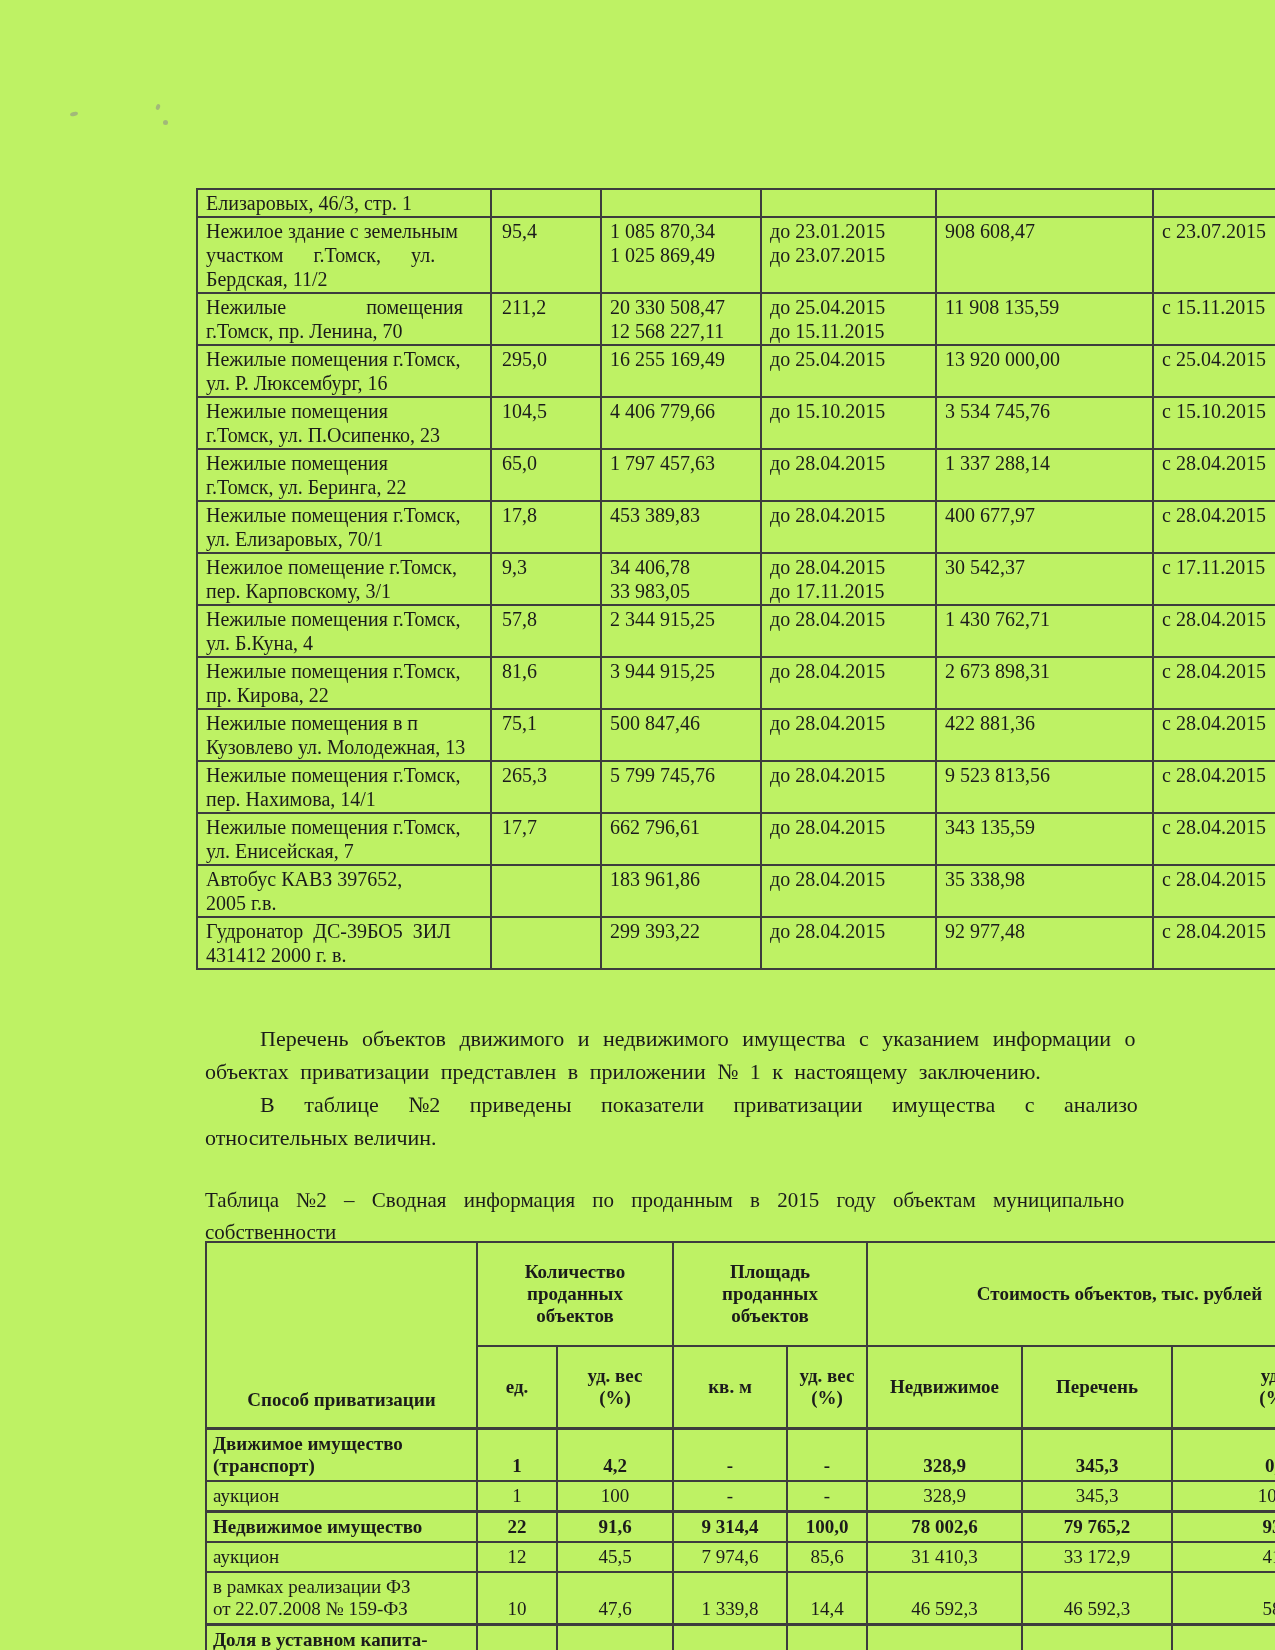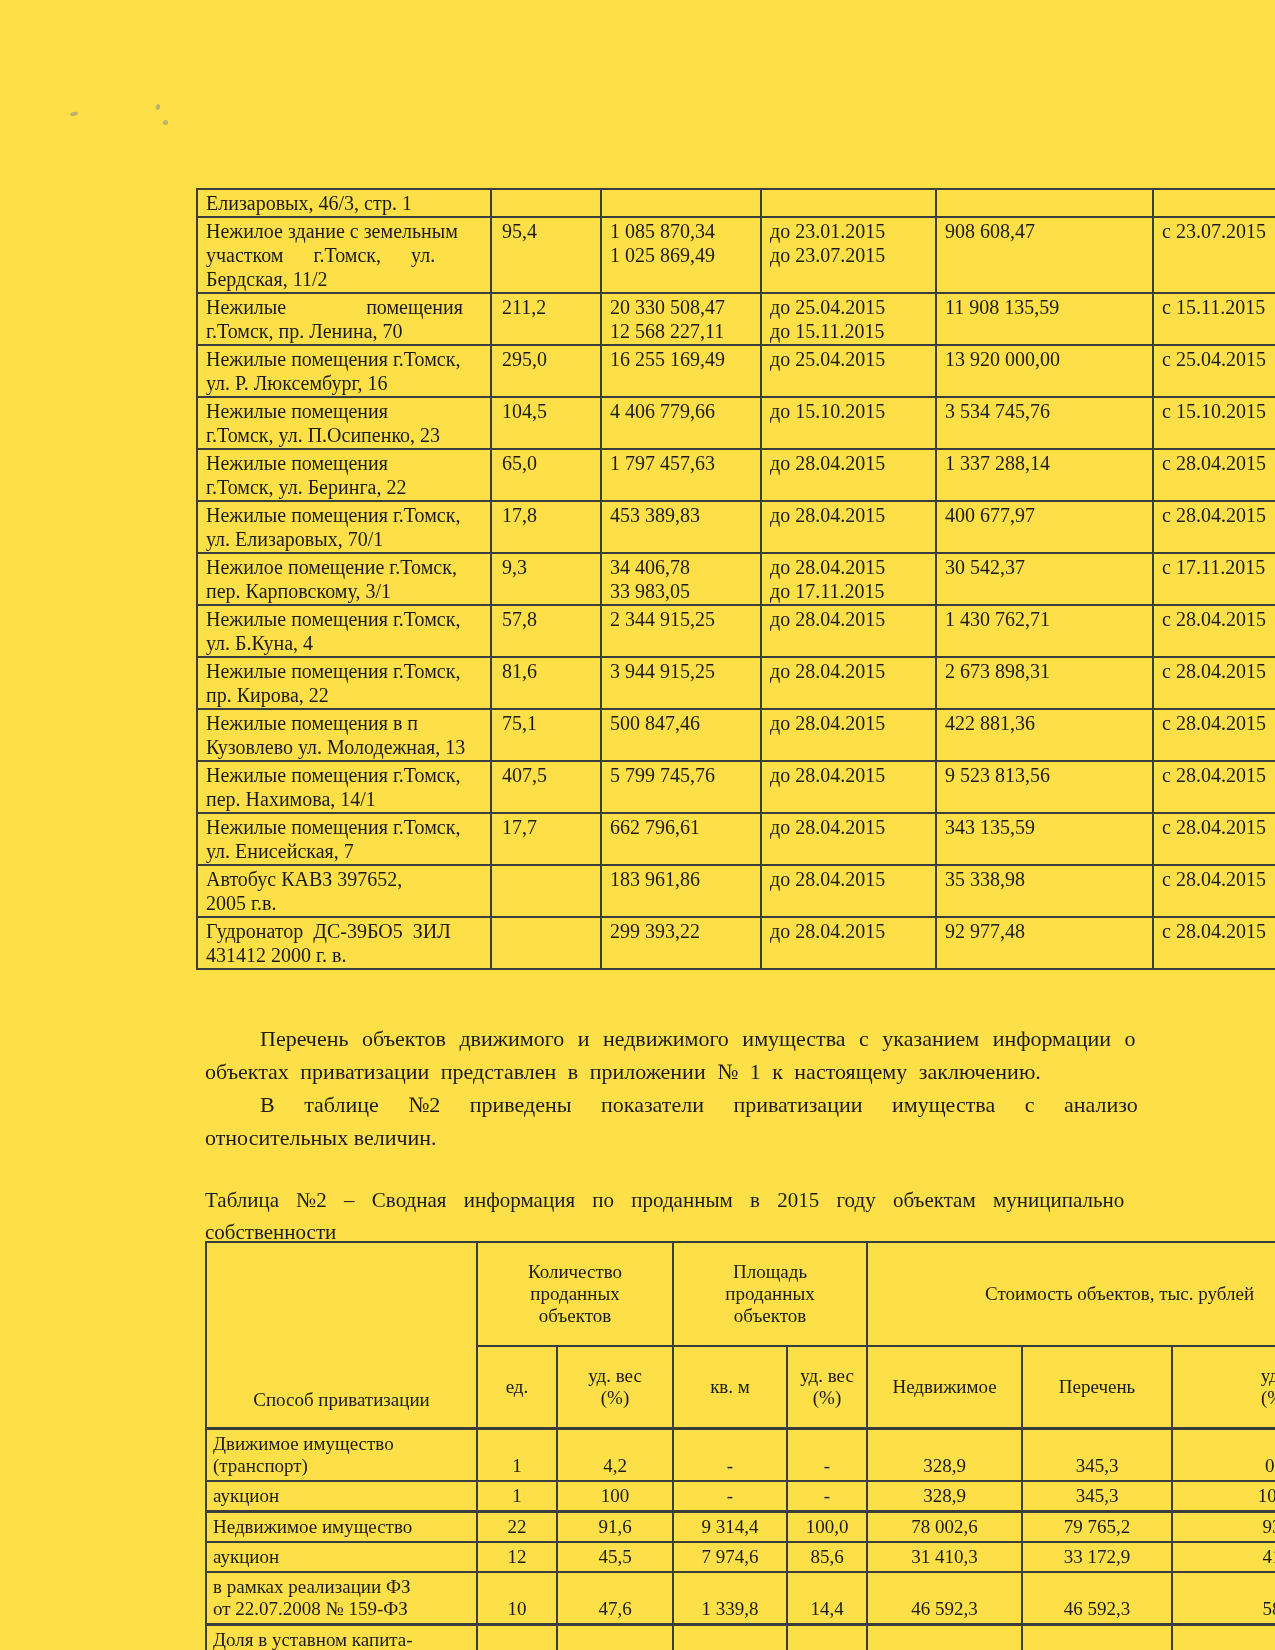--- a/index.html
+++ b/index.html
@@ -1,19 +1,19 @@
 <!DOCTYPE html>
 <html><head>
 <meta charset="utf-8">
 <style>
   html,body{margin:0;padding:0;background:#d9d9d9;}
   .page{
     position:relative;
     width:1275px;height:1650px;
-    background:#fde047;
+    background:#bef264;
     overflow:hidden;
     font-family:"Liberation Serif", serif;
     color:#1b1b1b;
   }
   
   .speck{position:absolute;background:#8a8a8a;opacity:.55;border-radius:50%;}
   .speck.s1{left:70px;top:112px;width:8px;height:4px;transform:rotate(-15deg);}
   .speck.s2{left:156px;top:104px;width:4px;height:6px;transform:rotate(20deg);}
   .speck.s3{left:163px;top:120px;width:5px;height:5px;}
 
@@ -31,27 +31,27 @@
   #p1 .line:nth-child(1){padding-left:55px;word-spacing:8px;}
   #p1 .line:nth-child(2){word-spacing:6px;}
   #p2 .line:nth-child(1){padding-left:55px;word-spacing:24px;}
 
   
   #t2title{position:absolute;left:205px;top:1184px;width:1200px;font-size:21px;line-height:32px;}
   #t2title .line:nth-child(1){word-spacing:12px;}
 
   
   #table2{position:absolute;left:205px;top:1241px;width:1166px;font-size:19px;line-height:22px;}
-  #table2 th{font-weight:normal;text-align:center;vertical-align:middle;padding:18px 4px;}
+  #table2 th{font-weight:bold;text-align:center;vertical-align:middle;padding:18px 4px;}
   #table2 tr.h1{height:99px;}
   #table2 tr.h2{height:65px;}
   #table2 th.method{vertical-align:bottom;padding-bottom:16px;margin-left:28px;}
   #table2 td{vertical-align:bottom;text-align:center;padding:3px 6px;}
   #table2 td:first-child{text-align:left;}
-  #table2 tr.bold-row td{font-weight:normal;}
+  #table2 tr.bold-row td{font-weight:bold;}
   #table2 tr.bold-row td{border-top-width:3px;}
 </style>
 </head>
 <body>
 
 <div class="page">
 
   <span class="speck s1"></span>
   <span class="speck s2"></span>
   <span class="speck s3"></span>
@@ -167,21 +167,21 @@
 Кузовлево ул. Молодежная, 13</td>
           <td>75,1</td>
           <td>500 847,46</td>
           <td>до 28.04.2015</td>
           <td>422 881,36</td>
           <td>с 28.04.2015</td>
         </tr>
         <tr>
           <td>Нежилые помещения г.Томск,
 пер. Нахимова, 14/1</td>
-          <td>407,5</td>
+          <td>265,3</td>
           <td>5 799 745,76</td>
           <td>до 28.04.2015</td>
           <td>9 523 813,56</td>
           <td>с 28.04.2015</td>
         </tr>
         <tr>
           <td>Нежилые помещения г.Томск,
 ул. Енисейская, 7</td>
           <td>17,7</td>
           <td>662 796,61</td>

